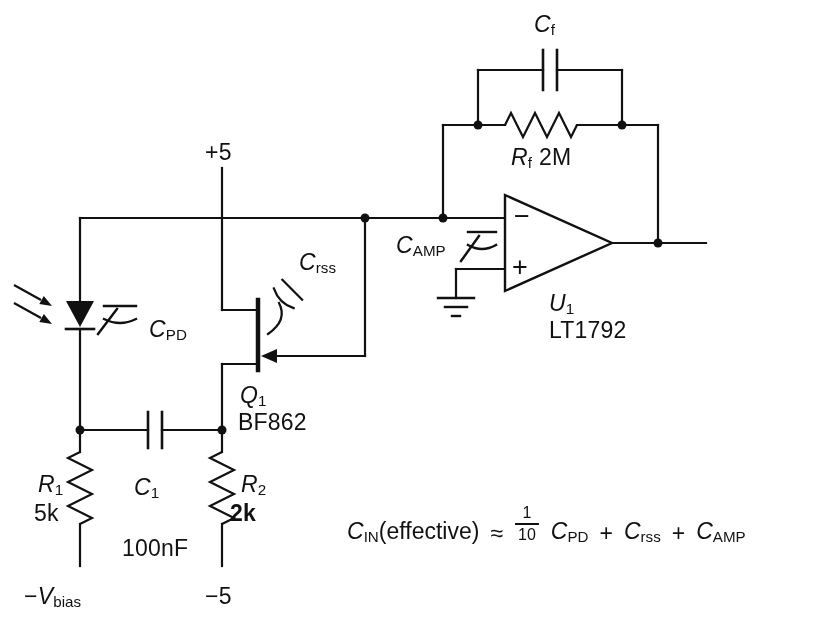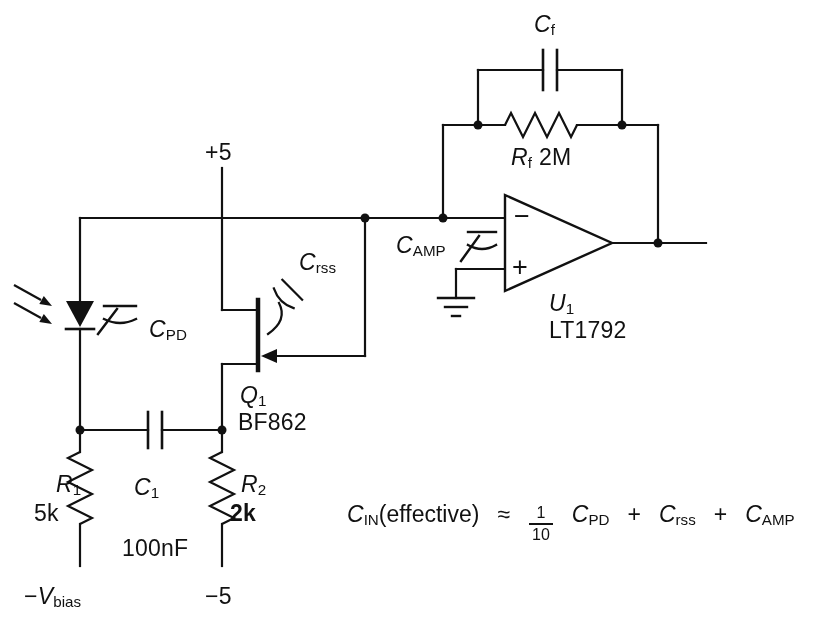--- a/index.html
+++ b/index.html
@@ -9,22 +9,22 @@
     color:var(--ink); font-family:"Liberation Sans","DejaVu Sans",sans-serif;
     overflow:hidden;
   }
   .schematic { position:absolute; left:0; top:0; }
   .lbl { position:absolute; font-size:23px; line-height:1; white-space:nowrap; letter-spacing:0.2px; }
   .sym { font-style:italic; }
   sub.sub { font-size:0.66em; vertical-align:-0.22em; font-style:normal; letter-spacing:0; }
   .val { margin-left:7px; }
   .sign { font-size:27px; }
   .formula {
-    position:absolute; left:347px; top:503px; display:flex; align-items:flex-start;
-    font-size:23px; line-height:1; gap:18px;
+    position:absolute; left:347px; top:503px; display:flex; align-items:flex-end;
+    font-size:23px; line-height:1; gap:11px;
   }
   .fterm { white-space:nowrap; }
   .frac { display:inline-flex; flex-direction:column; align-items:center; font-size:16px; line-height:1.25; margin:0 1px; }
   .frac .num { padding:0 3px; }
   .frac .den { border-top:2px solid var(--ink); padding:0 3px; }
 </style>
 </head>
 <body>
 
 <div class="canvas">
@@ -140,21 +140,21 @@
   <div class="lbl" style="left:396px; top:234px;"><span class="sym">C</span><sub class="sub">AMP</sub></div>
 
   <div class="lbl" style="left:149px; top:318px;"><span class="sym">C</span><sub class="sub">PD</sub></div>
 
   <div class="lbl" style="left:240px; top:384px;"><span class="sym">Q</span><sub class="sub">1</sub></div>
   <div class="lbl" style="left:238px; top:411px;">BF862</div>
 
   <div class="lbl" style="left:549px; top:292px;"><span class="sym">U</span><sub class="sub">1</sub></div>
   <div class="lbl" style="left:549px; top:319px;">LT1792</div>
 
-  <div class="lbl" style="left:56px; top:473px;"><span class="sym">R</span><sub class="sub">1</sub></div>
+  <div class="lbl" style="left:38px; top:473px;"><span class="sym">R</span><sub class="sub">1</sub></div>
   <div class="lbl" style="left:34px; top:502px;">5k</div>
 
   <div class="lbl" style="left:134px; top:476px;"><span class="sym">C</span><sub class="sub">1</sub></div>
   <div class="lbl" style="left:122px; top:505px;margin-top:32px;">100nF</div>
 
   <div class="lbl" style="left:241px; top:473px;"><span class="sym">R</span><sub class="sub">2</sub></div>
   <div class="lbl" style="left:230px; top:502px;font-weight:bold;">2k</div>
 
   <div class="lbl" style="left:24px; top:585px;"><span>−</span><span class="sym">V</span><sub class="sub">bias</sub></div>
 

